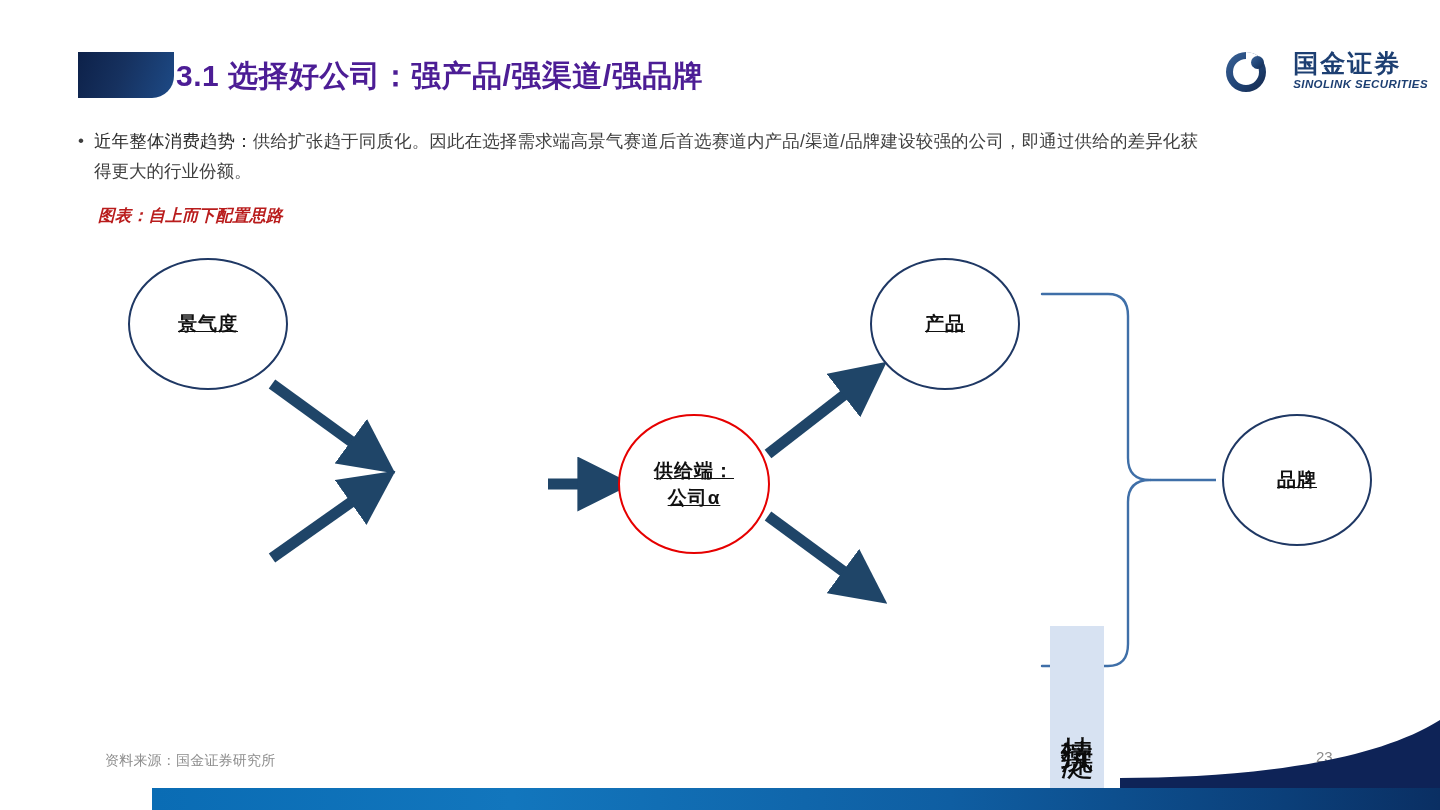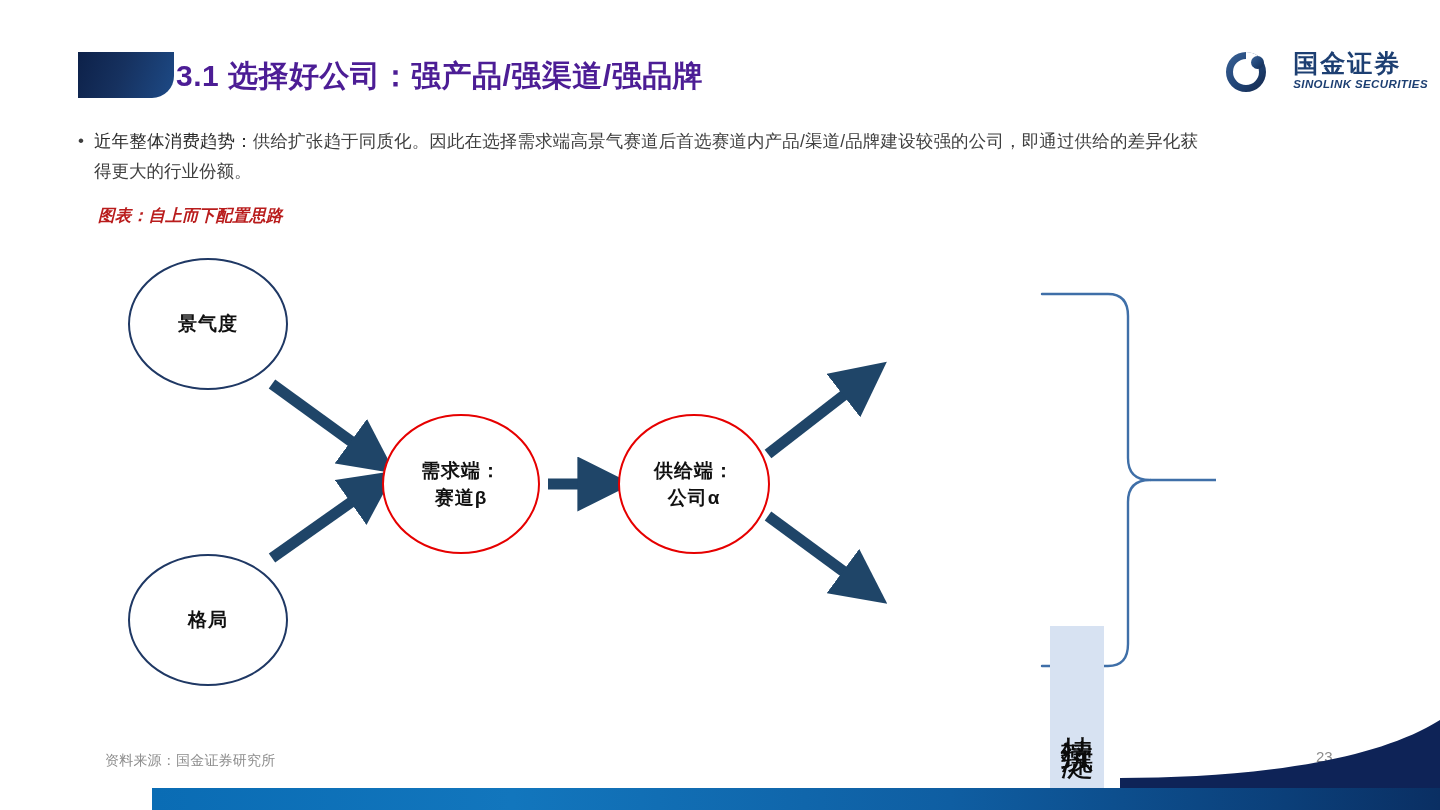--- a/index.html
+++ b/index.html
@@ -60,20 +60,21 @@
   .diagram svg{position:absolute;left:0;top:0;}
 
   .node{
     position:absolute;display:flex;align-items:center;justify-content:center;
     text-align:center;box-sizing:border-box;border-radius:50%;
     background:#ffffff;
   }
   .node span{
     font-size:19px;font-weight:bold;color:#111111;line-height:26px;
     letter-spacing:1px;
+    text-decoration:underline;
   }
   .node.navy{border:2px solid #1f3864;}
   .node.red{border:2.5px solid #e60000;}
   .node.red span{font-size:19px;line-height:27px;}
 
   
   .vlabel{
     position:absolute;left:1050px;top:390px;width:54px;height:180px;
     background:#d7e2f2;display:flex;align-items:center;justify-content:center;
   }
@@ -156,34 +157,34 @@
 
       <path d="M1042,58 L1108,58 Q1128,58 1128,80 L1128,222 Q1128,244 1150,244
                Q1128,244 1128,266 L1128,408 Q1128,430 1108,430 L1042,430" fill="none" stroke="#3f6fa8" stroke-width="2.4" stroke-linecap="round" stroke-linejoin="round"></path>
       <line x1="1150" y1="244" x2="1216" y2="244" stroke="#3f6fa8" stroke-width="2.4"></line>
     </svg>
 
     <div class="node navy" style="left:128px;top:22px;width:160px;height:132px;">
       <span>景气度</span>
     </div>
 
-    <div class="node navy" style="left:128px;top:318px;width:160px;height:132px;">
-      <span>格局</span>
-    </div>
 
-    <div class="node red" style="left:382px;top:178px;width:158px;height:140px;">
-      <span style="max-width:96px;">需求端：赛道β</span>
-    </div>
 
     <div class="node red" style="left:618px;top:178px;width:152px;height:140px;text-align:center;">
       <span style="max-width:92px;">供给端：公司α</span>
     </div>
 
+    <div class="node navy" style="left:870px;top:22px;width:150px;height:132px;">
+      <span>产品</span>
+    </div>
 
 
+    <div class="node navy" style="left:1222px;top:178px;width:150px;height:132px;">
+      <span>品牌</span>
+    </div>
 
     <div class="vlabel">
       <span>持续沉淀</span>
     </div>
   </div>
 
   <div class="source">资料来源：国金证券研究所</div>
   <div class="pagenum">23</div>
 
   <svg class="corner-swoosh" viewBox="0 0 320 68" preserveAspectRatio="none">

